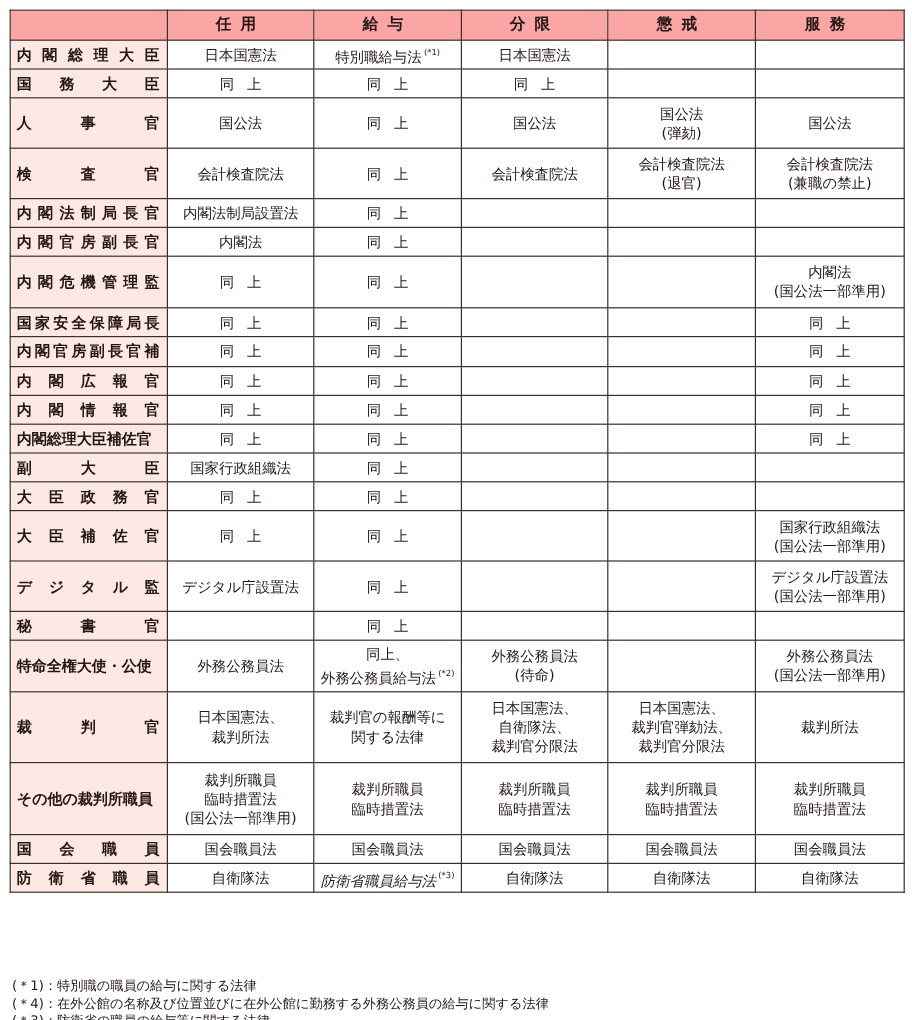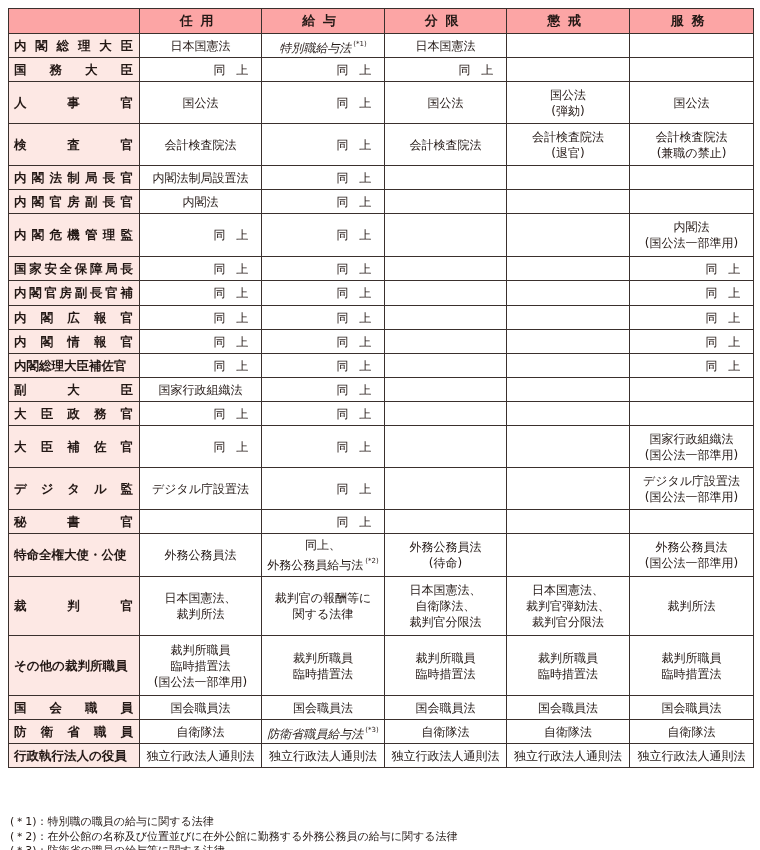--- a/index.html
+++ b/index.html
@@ -15,21 +15,21 @@
     line-height:16px; overflow:hidden; white-space:nowrap;
   }
   table.law th { background:#fca5a5; font-weight:bold; font-size:13px; letter-spacing:0.6em; height:24px; }
   table.law th.corner { letter-spacing:0; }
   table.law td.rowhead {
     background:#fde8e4; font-weight:bold; font-size:12.5px; text-align:left; padding-left:5px;
   }
   .spread { display:flex; justify-content:space-between; padding-right:4px; }
   td.cell { font-size:12px; }
   td.cell .line { display:block; }
-  .same { letter-spacing:0.9em; padding-left:0.9em;text-align:right; }
+  .same { letter-spacing:0.9em; padding-left:0.9em; }
   sup { font-size:7px; vertical-align:6px; margin-left:2px; }
   .notes { position:absolute; left:10px; top:815px; font-size:11px; line-height:14.5px; color:#231815; }
   .notes div { white-space:nowrap; }
 </style>
 </head>
 <body>
 
 <table class="law">
   <colgroup>
     <col style="width:131px">
@@ -57,21 +57,21 @@
             <span>閣</span>
             <span>総</span>
             <span>理</span>
             <span>大</span>
             <span>臣</span>
           </span>
         </td>
         <td class="cell">
           <span class="line">日本国憲法</span>
         </td>
-        <td class="cell"><span class="line" style="display: inline; font-style: italic;">特別職給与法</span><sup>(*1)</sup></td>
+        <td class="cell"><span class="line" style="display: inline;">特別職給与法</span><sup>(*1)</sup></td>
         <td class="cell">
           <span class="line">日本国憲法</span>
         </td>
         <td class="cell"></td>
         <td class="cell"></td>
       </tr>
       <tr style="height: 24px;">
         <td class="rowhead">
           <span class="spread">
             <span>国</span>
@@ -532,38 +532,20 @@
         <td class="cell">
           <span class="line">自衛隊法</span>
         </td>
         <td class="cell">
           <span class="line">自衛隊法</span>
         </td>
         <td class="cell">
           <span class="line">自衛隊法</span>
         </td>
       </tr>
-      <tr style="height: 24px;">
-        <td class="rowhead"><span>行政執行法人の役員</span></td>
-        <td class="cell">
-          <span class="line">独立行政法人通則法</span>
-        </td>
-        <td class="cell">
-          <span class="line">独立行政法人通則法</span>
-        </td>
-        <td class="cell">
-          <span class="line">独立行政法人通則法</span>
-        </td>
-        <td class="cell">
-          <span class="line">独立行政法人通則法</span>
-        </td>
-        <td class="cell">
-          <span class="line">独立行政法人通則法</span>
-        </td>
-      </tr>
     </tbody>
 </table>
 
 <div class="notes">
   <div>(＊1)：特別職の職員の給与に関する法律</div>
-  <div>(＊2)：在外公館の名称及び位置並びに在外公館に勤務する外務公務員の給与に関する法律</div>
+  <div>(＊4)：在外公館の名称及び位置並びに在外公館に勤務する外務公務員の給与に関する法律</div>
   <div>(＊3)：防衛省の職員の給与等に関する法律</div>
 </div>
 
 </body></html>

